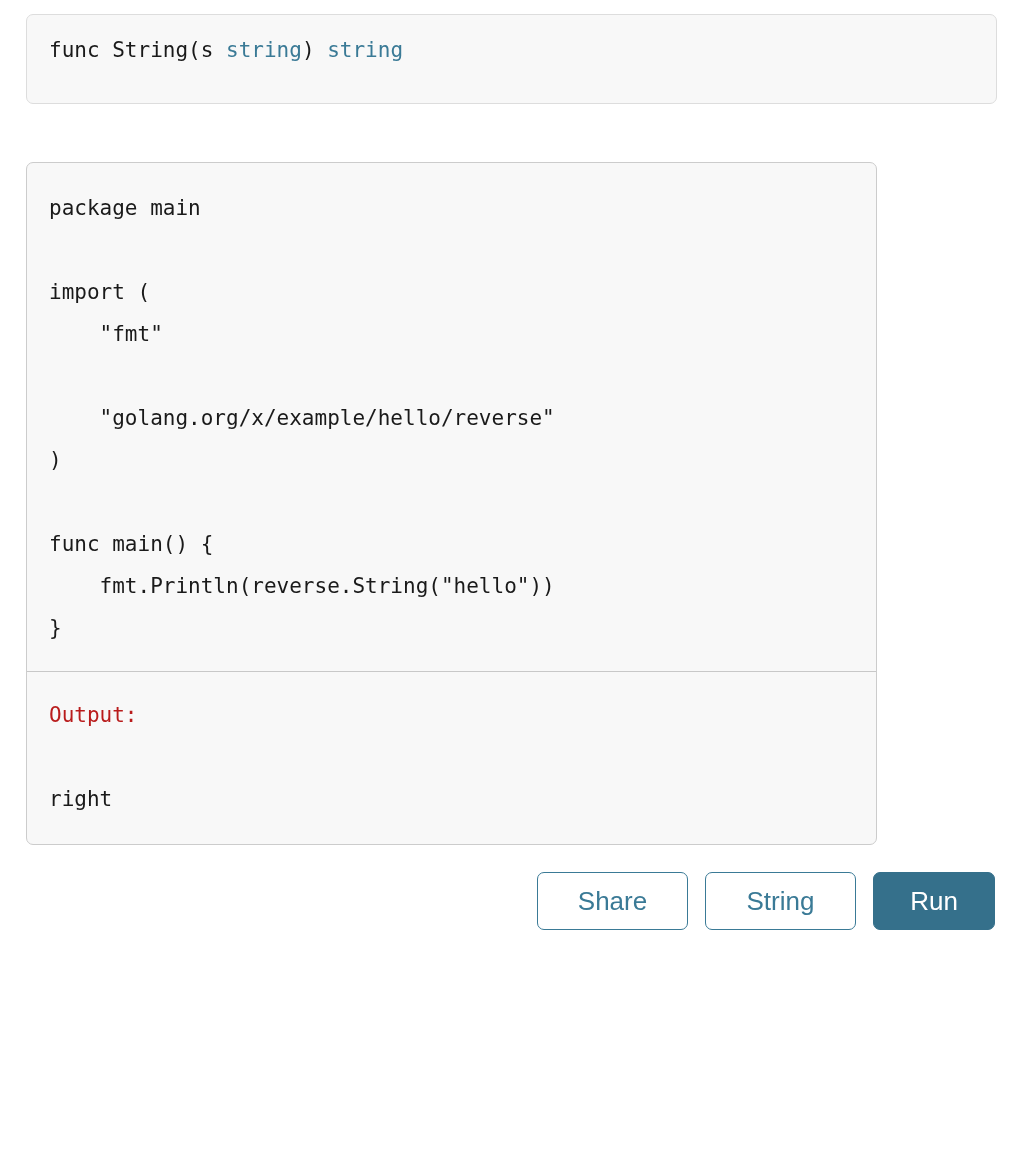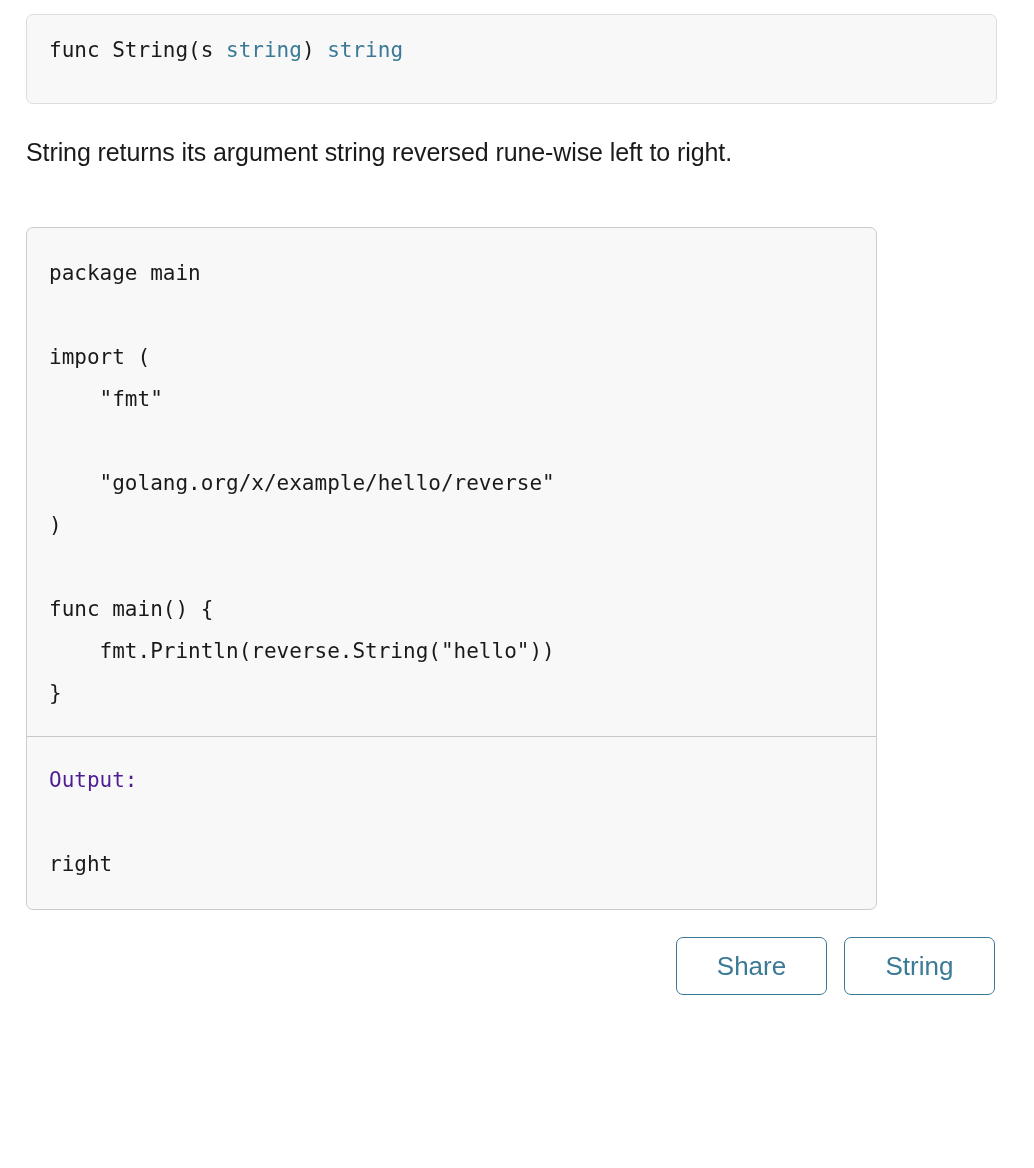--- a/index.html
+++ b/index.html
@@ -129,21 +129,21 @@
     width: 100%;
   }
   .pg-output {
     padding: 22px 22px 24px 22px;
     font-family: "DejaVu Sans Mono", monospace;
     font-size: 21px;
     line-height: 42px;
     white-space: pre;
   }
   .pg-output .out-label {
-    color: #4c1d95;
+    color: #b91c1c;
   }
   .pg-output .out-value {
     color: #1a1a1a;
   }
 
   
   .button-bar {
     margin-top: 27px;
     width: 969px;
     display: flex;
@@ -180,21 +180,20 @@
 </head>
 <body>
 
 <div class="page">
 
 
   <div class="signature-box">
     <div class="signature-code"><span>func String(s </span><span class="type-link">string</span><span>) </span><span class="type-link">string</span></div>
   </div>
 
-  <p class="doc-paragraph">String returns its argument string reversed rune-wise left to right.</p>
 
 
   <div class="playground">
     <div class="pg-code">package main
 
 import (
     "fmt"
 
     "golang.org/x/example/hello/reverse"
 )
@@ -204,15 +203,16 @@
 }</div>
     <div class="pg-divider"></div>
     <div class="pg-output"><span class="out-label">Output:</span>
 
 <span class="out-value">right</span></div>
   </div>
 
   <div class="button-bar">
     <button class="pg-button secondary">Share</button>
     <button class="pg-button secondary">String</button>
+    <button class="pg-button primary">Run</button>
   </div>
 
 </div>
 
 </body></html>

